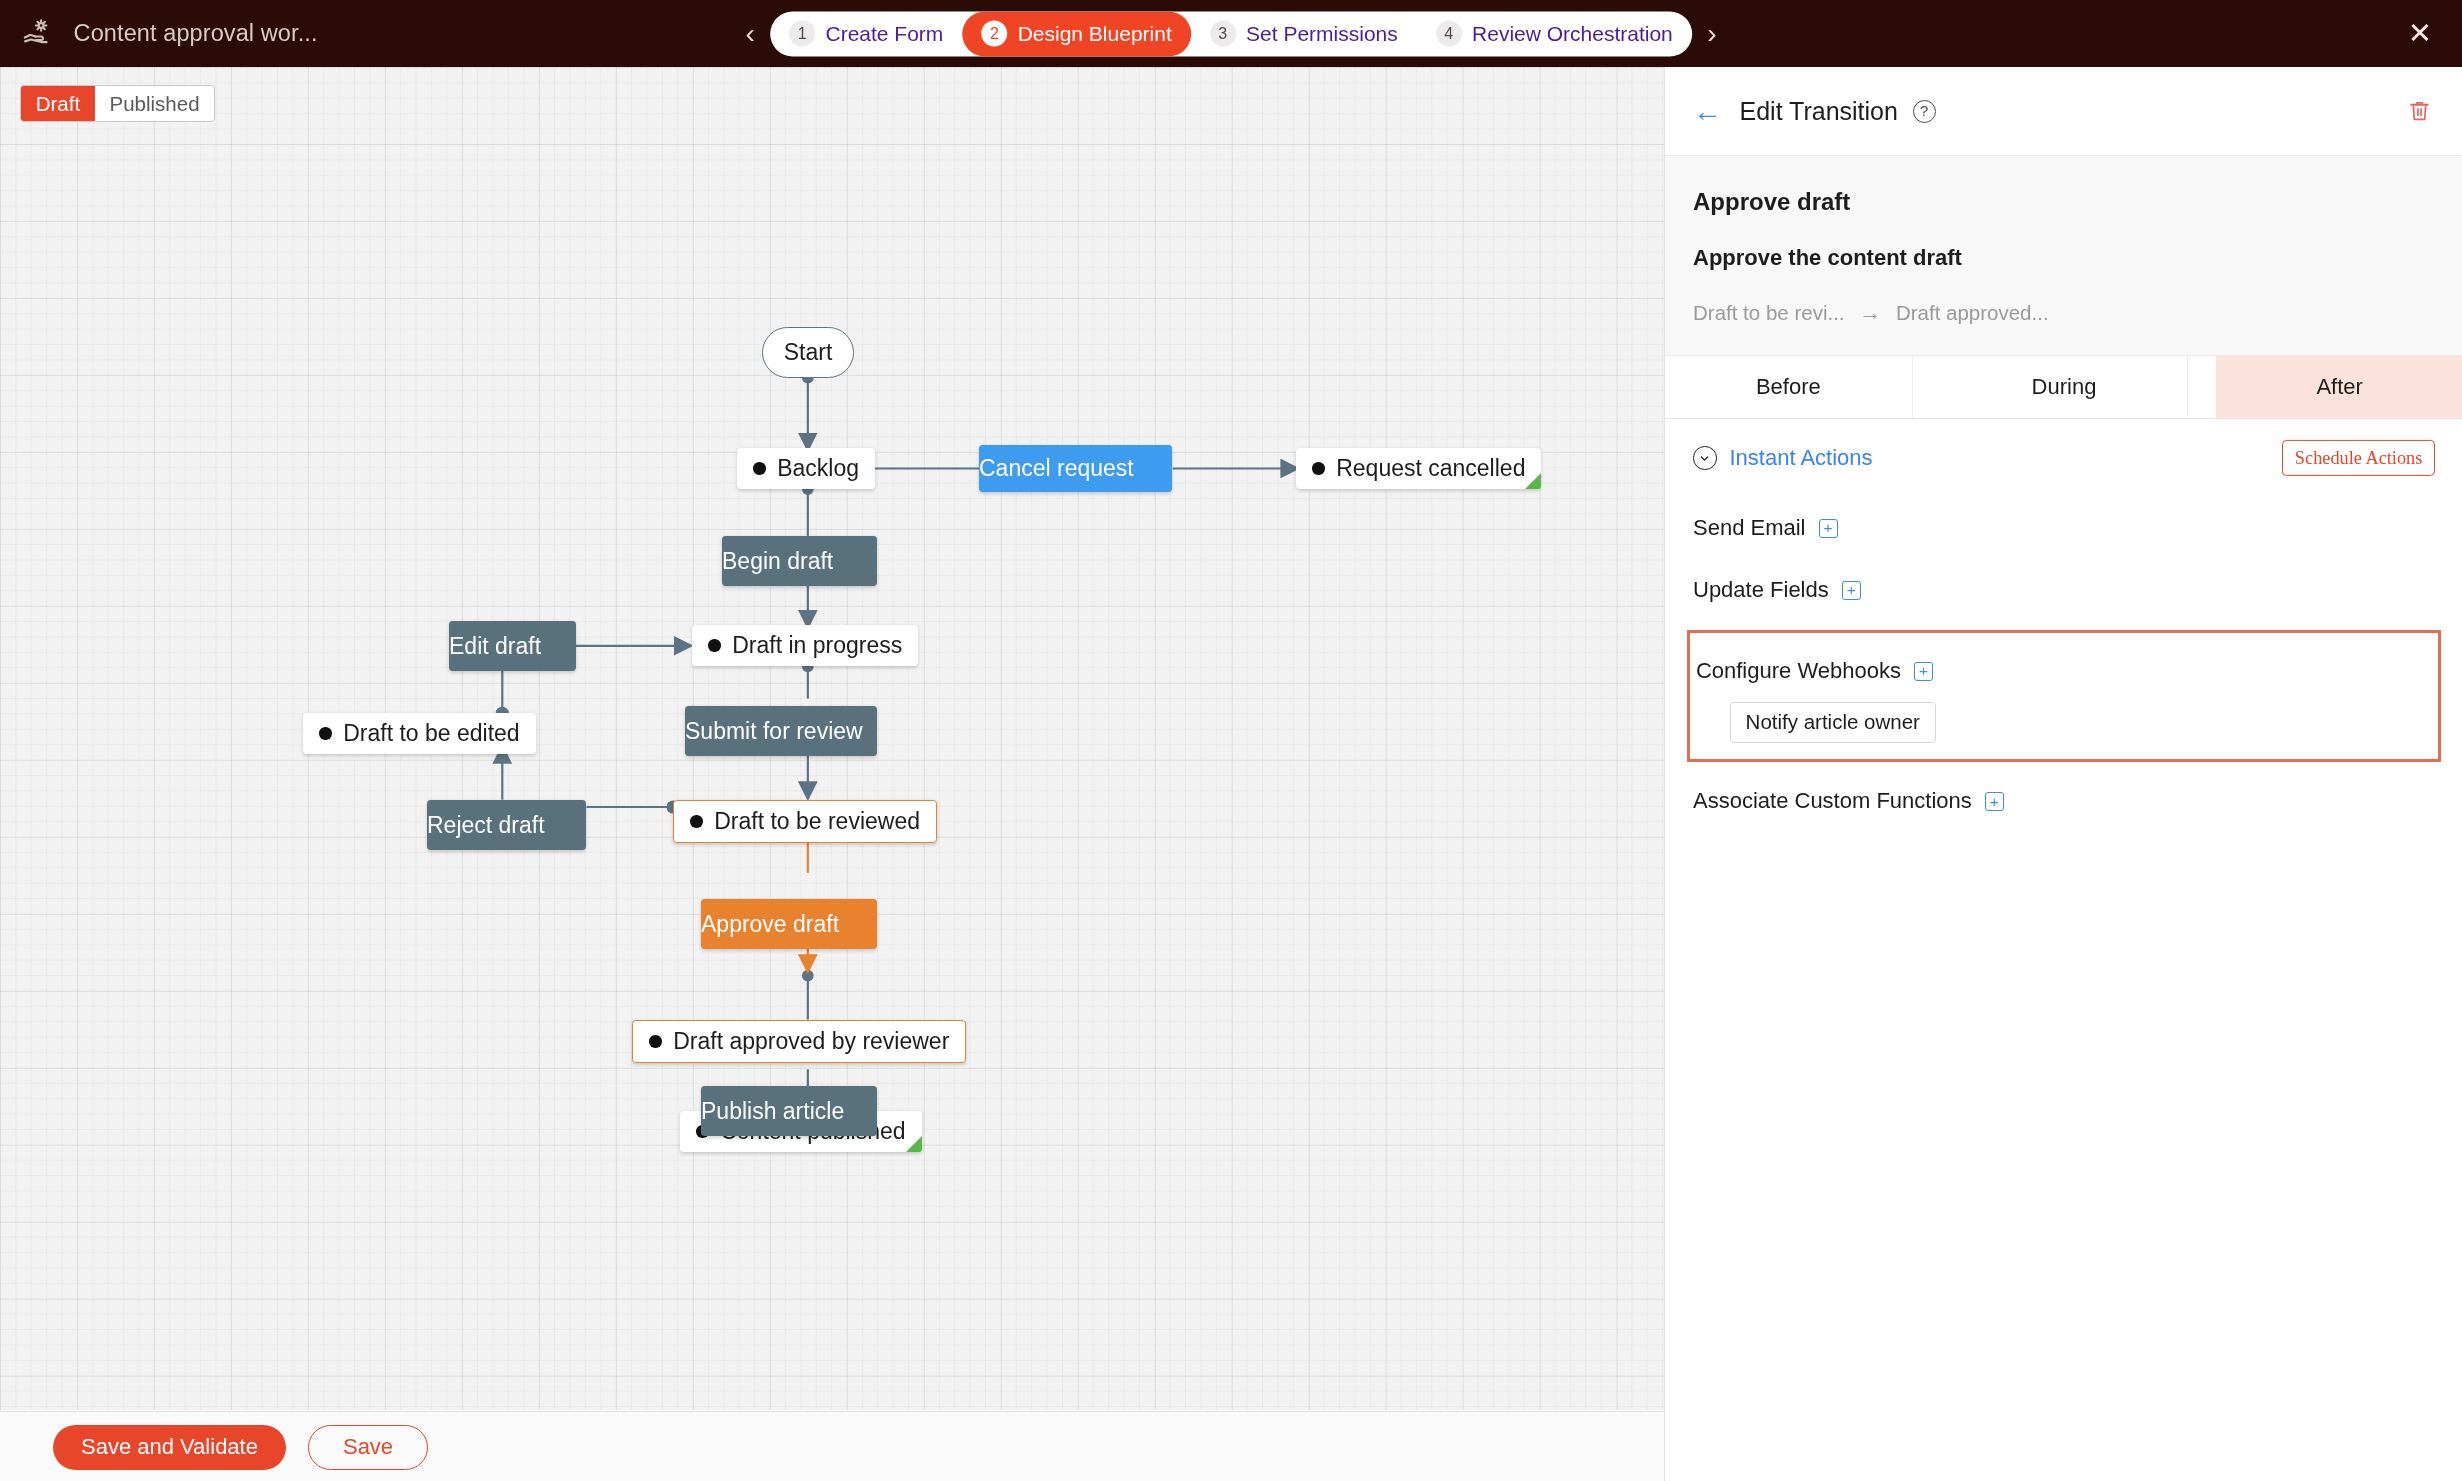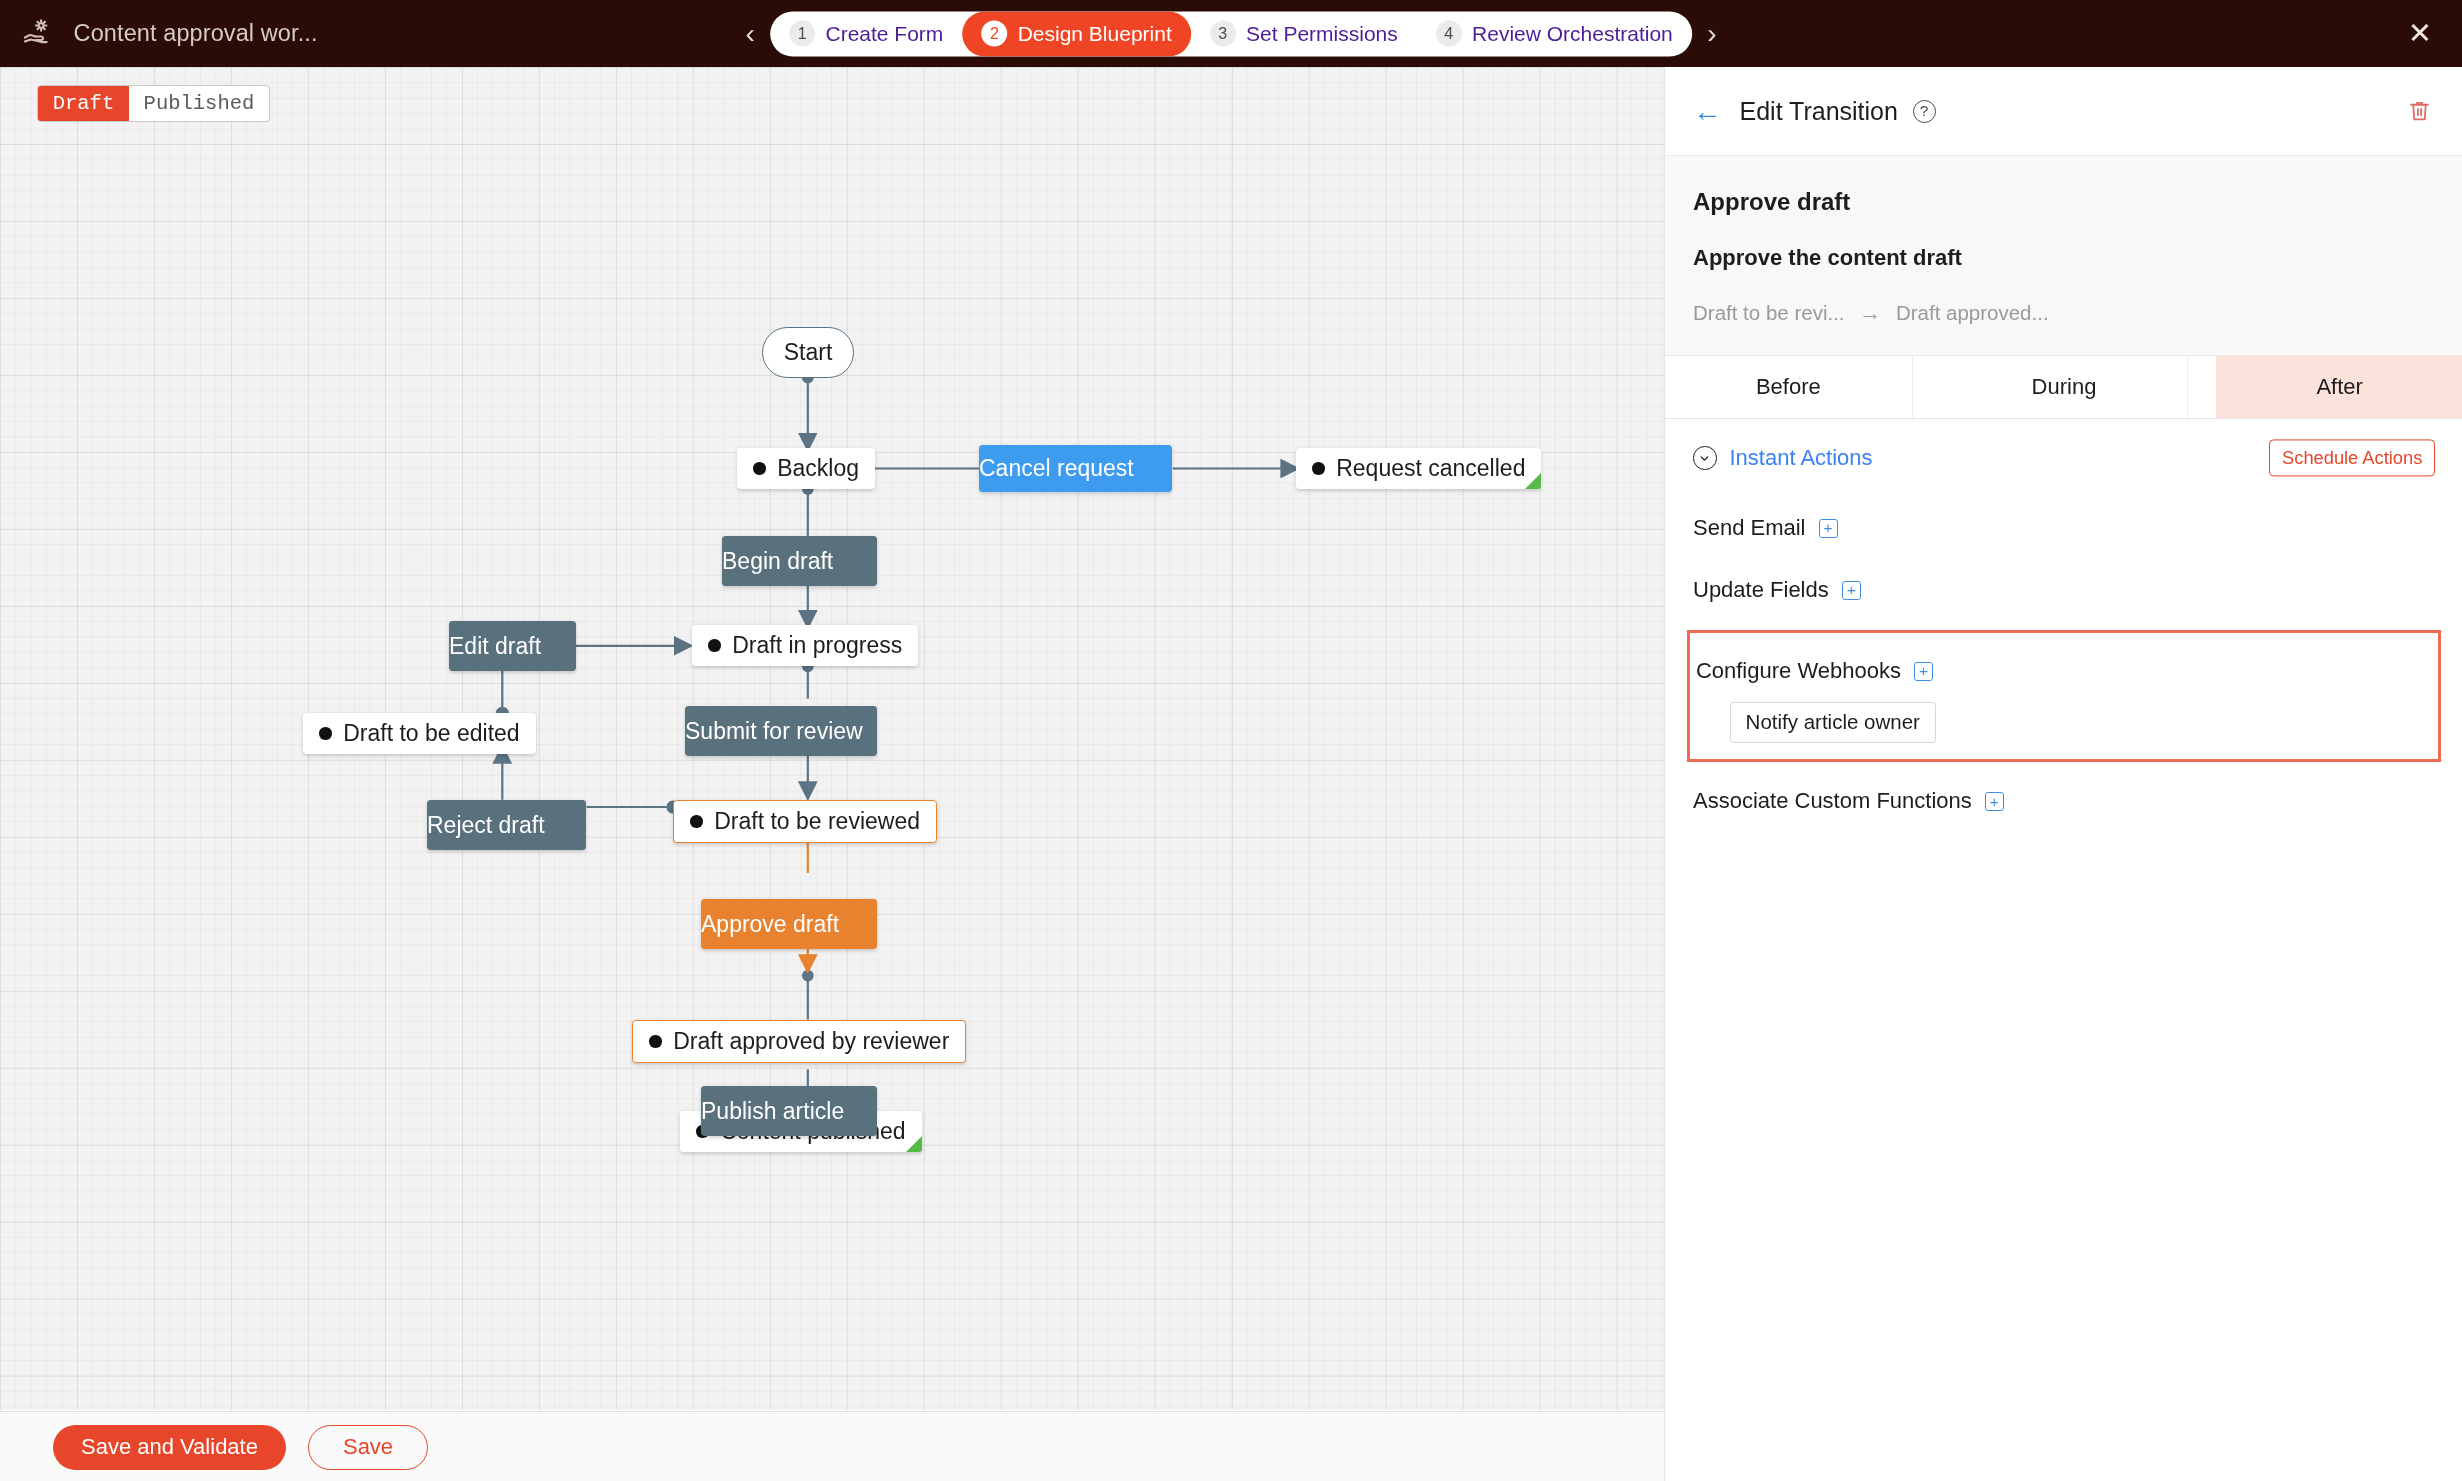--- a/index.html
+++ b/index.html
@@ -58,23 +58,23 @@
     background-color: #f2f2f2;
     background-image:
       linear-gradient(to right, rgba(0,0,0,.035) 0.7px, transparent 0.7px),
       linear-gradient(to bottom, rgba(0,0,0,.035) 0.7px, transparent 0.7px),
       linear-gradient(to right, rgba(0,0,0,.055) 0.7px, transparent 0.7px),
       linear-gradient(to bottom, rgba(0,0,0,.055) 0.7px, transparent 0.7px);
     background-size: 15.4px 15.4px, 15.4px 15.4px, 77px 77px, 77px 77px;
     overflow: hidden;
   }
   #draft-toggle {
-    position: absolute; left: 37px; top: 18.3px;
+    position: absolute; left: 20px; top: 18.3px;
     display: flex; background: #ffffff; border: 0.7px solid #c9c9c9;
-    border-radius: 3.7px; overflow: hidden; height: 37px; font-family: Liberation Mono, monospace;
+    border-radius: 3.7px; overflow: hidden; height: 37px;
   }
   #draft-toggle .seg { display: flex; align-items: center; padding: 0 14.7px; font-size: 20.5px; color: #5a5a5a; }
   #draft-toggle .seg.on { background: #e8462a; color: #ffffff; }
 
   #flow { position: absolute; left: 0; top: 0; width: 1664px; height: 1343px; }
   #flow svg { position: absolute; left: 0; top: 0; }
 
   .node {
     position: absolute; background: #ffffff; border-radius: 3.7px;
     box-shadow: 0 1.5px 3.7px rgba(0,0,0,.17);
@@ -159,21 +159,21 @@
   }
   #instant-caret {
     width: 23.5px; height: 23.5px; border: 1.5px solid #1d1d1d; border-radius: 50%;
     display: flex; align-items: center; justify-content: center;
     margin-right: 13px; flex: none;
   }
   #instant-label { font-size: 22px; color: #3b82f6; }
   #schedule-btn {
     position: absolute; right: 28px; top: 50%; transform: translateY(-50%);
     border: 1.1px solid #e8462a; color: #e8462a; background: transparent;
-    border-radius: 4.4px; padding: 6.6px 11.7px; font-size: 18.3px; font-family: Liberation Sans, sans-serif; cursor: pointer;
+    border-radius: 4.4px; padding: 6.6px 11.7px; font-size: 18.3px; font-family: Liberation Serif, serif; cursor: pointer;
   }
 
   .action-row {
     display: flex; align-items: center; gap: 13px;
     padding: 0 28px; height: 62px; font-size: 22px; color: #1d1d1d;
   }
   .plus-icon {
     width: 19px; height: 19px; border: 1.2px solid #3d8ee0; border-radius: 2.9px;
     color: #3d8ee0; font-size: 15.4px; line-height: 1;
     display: flex; align-items: center; justify-content: center; flex: none;

